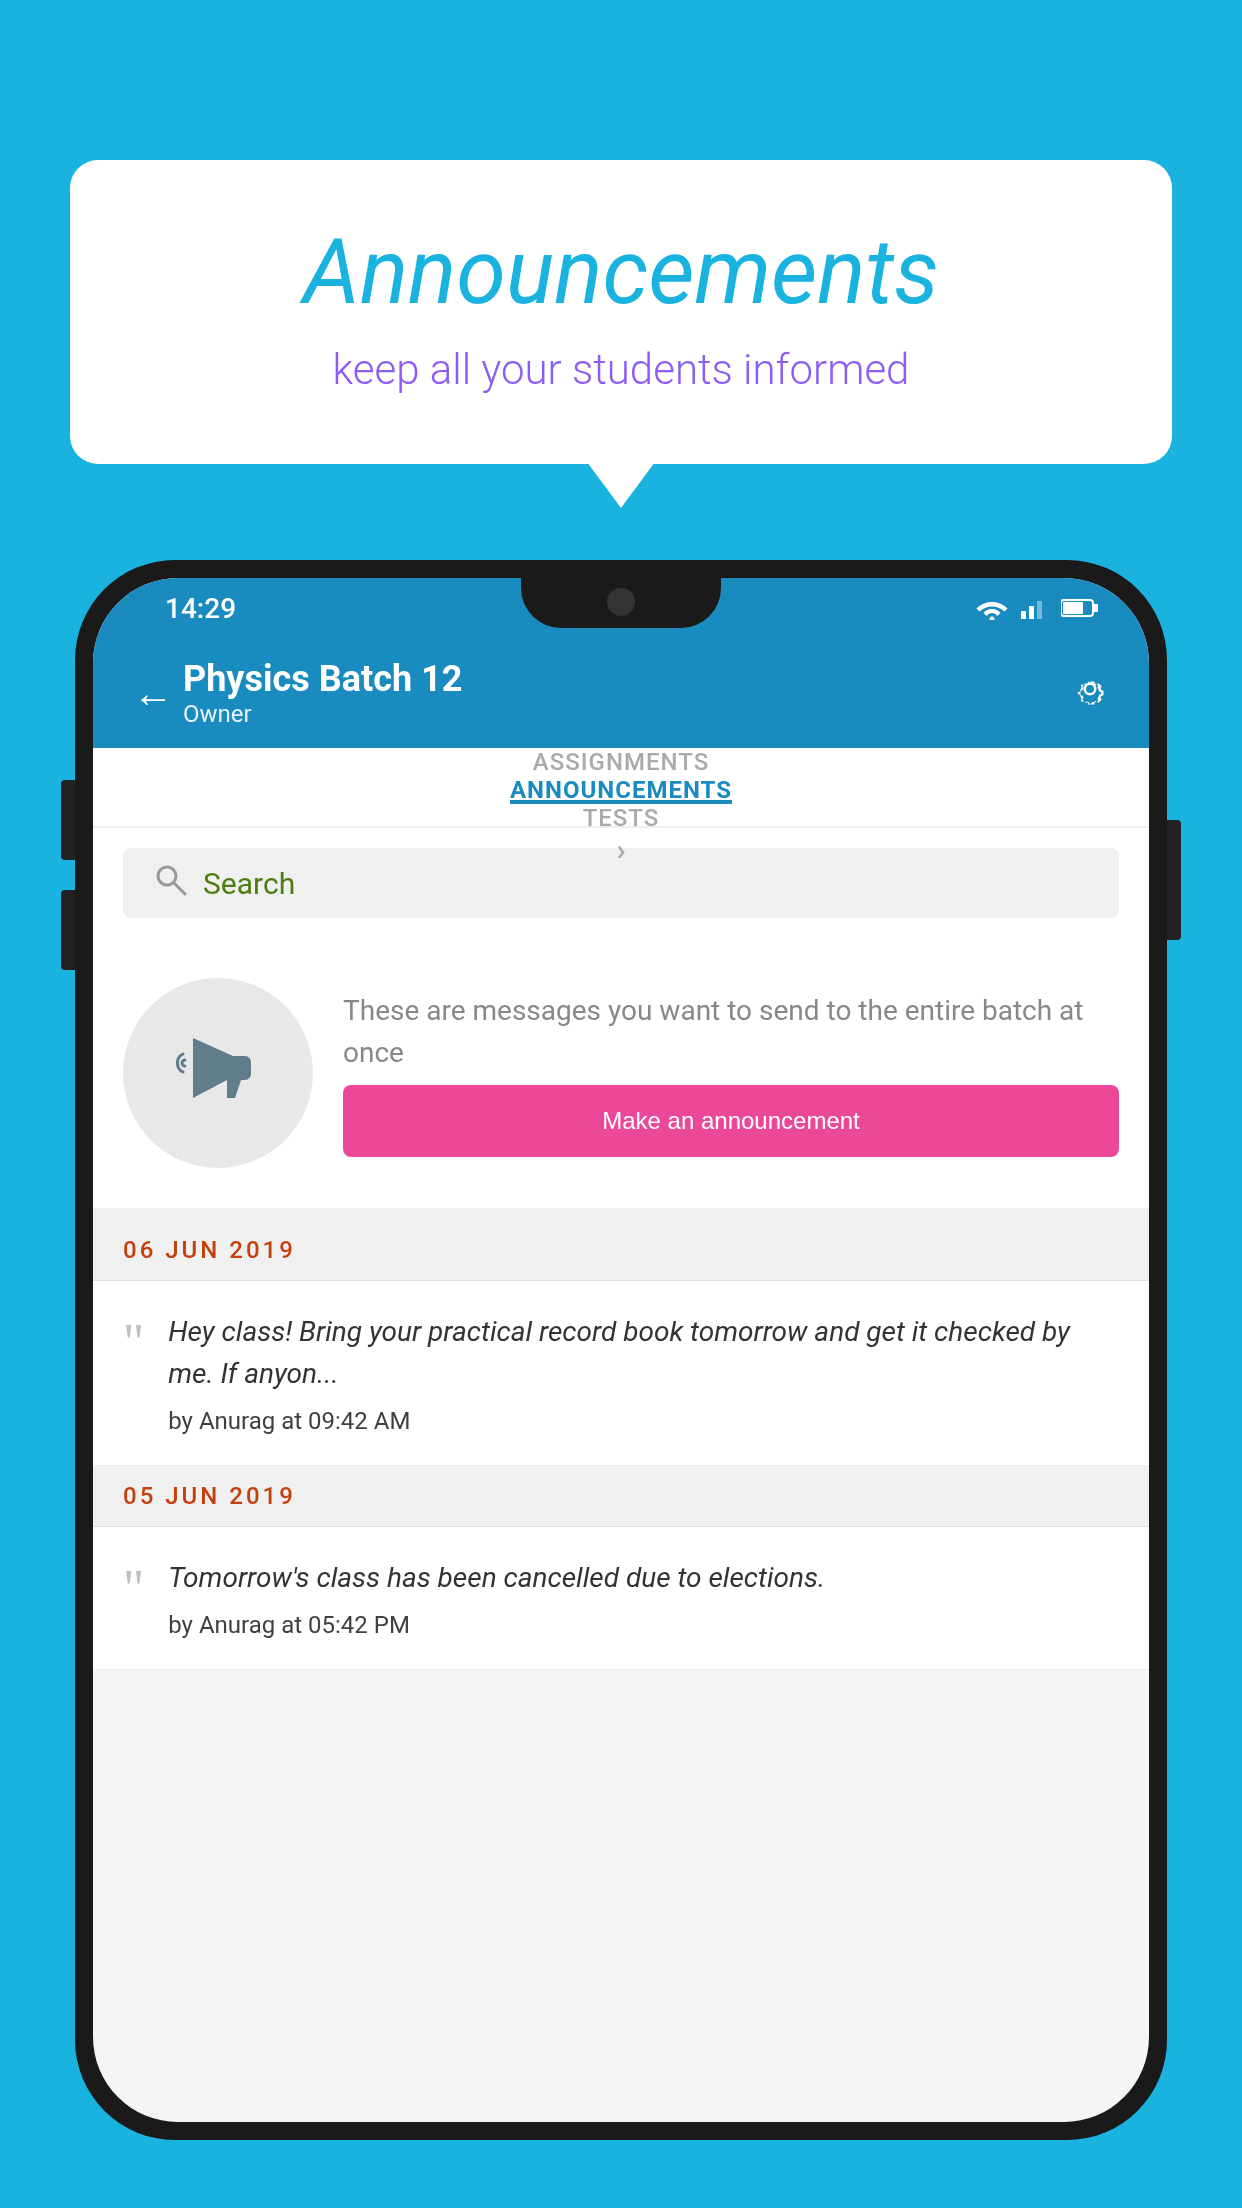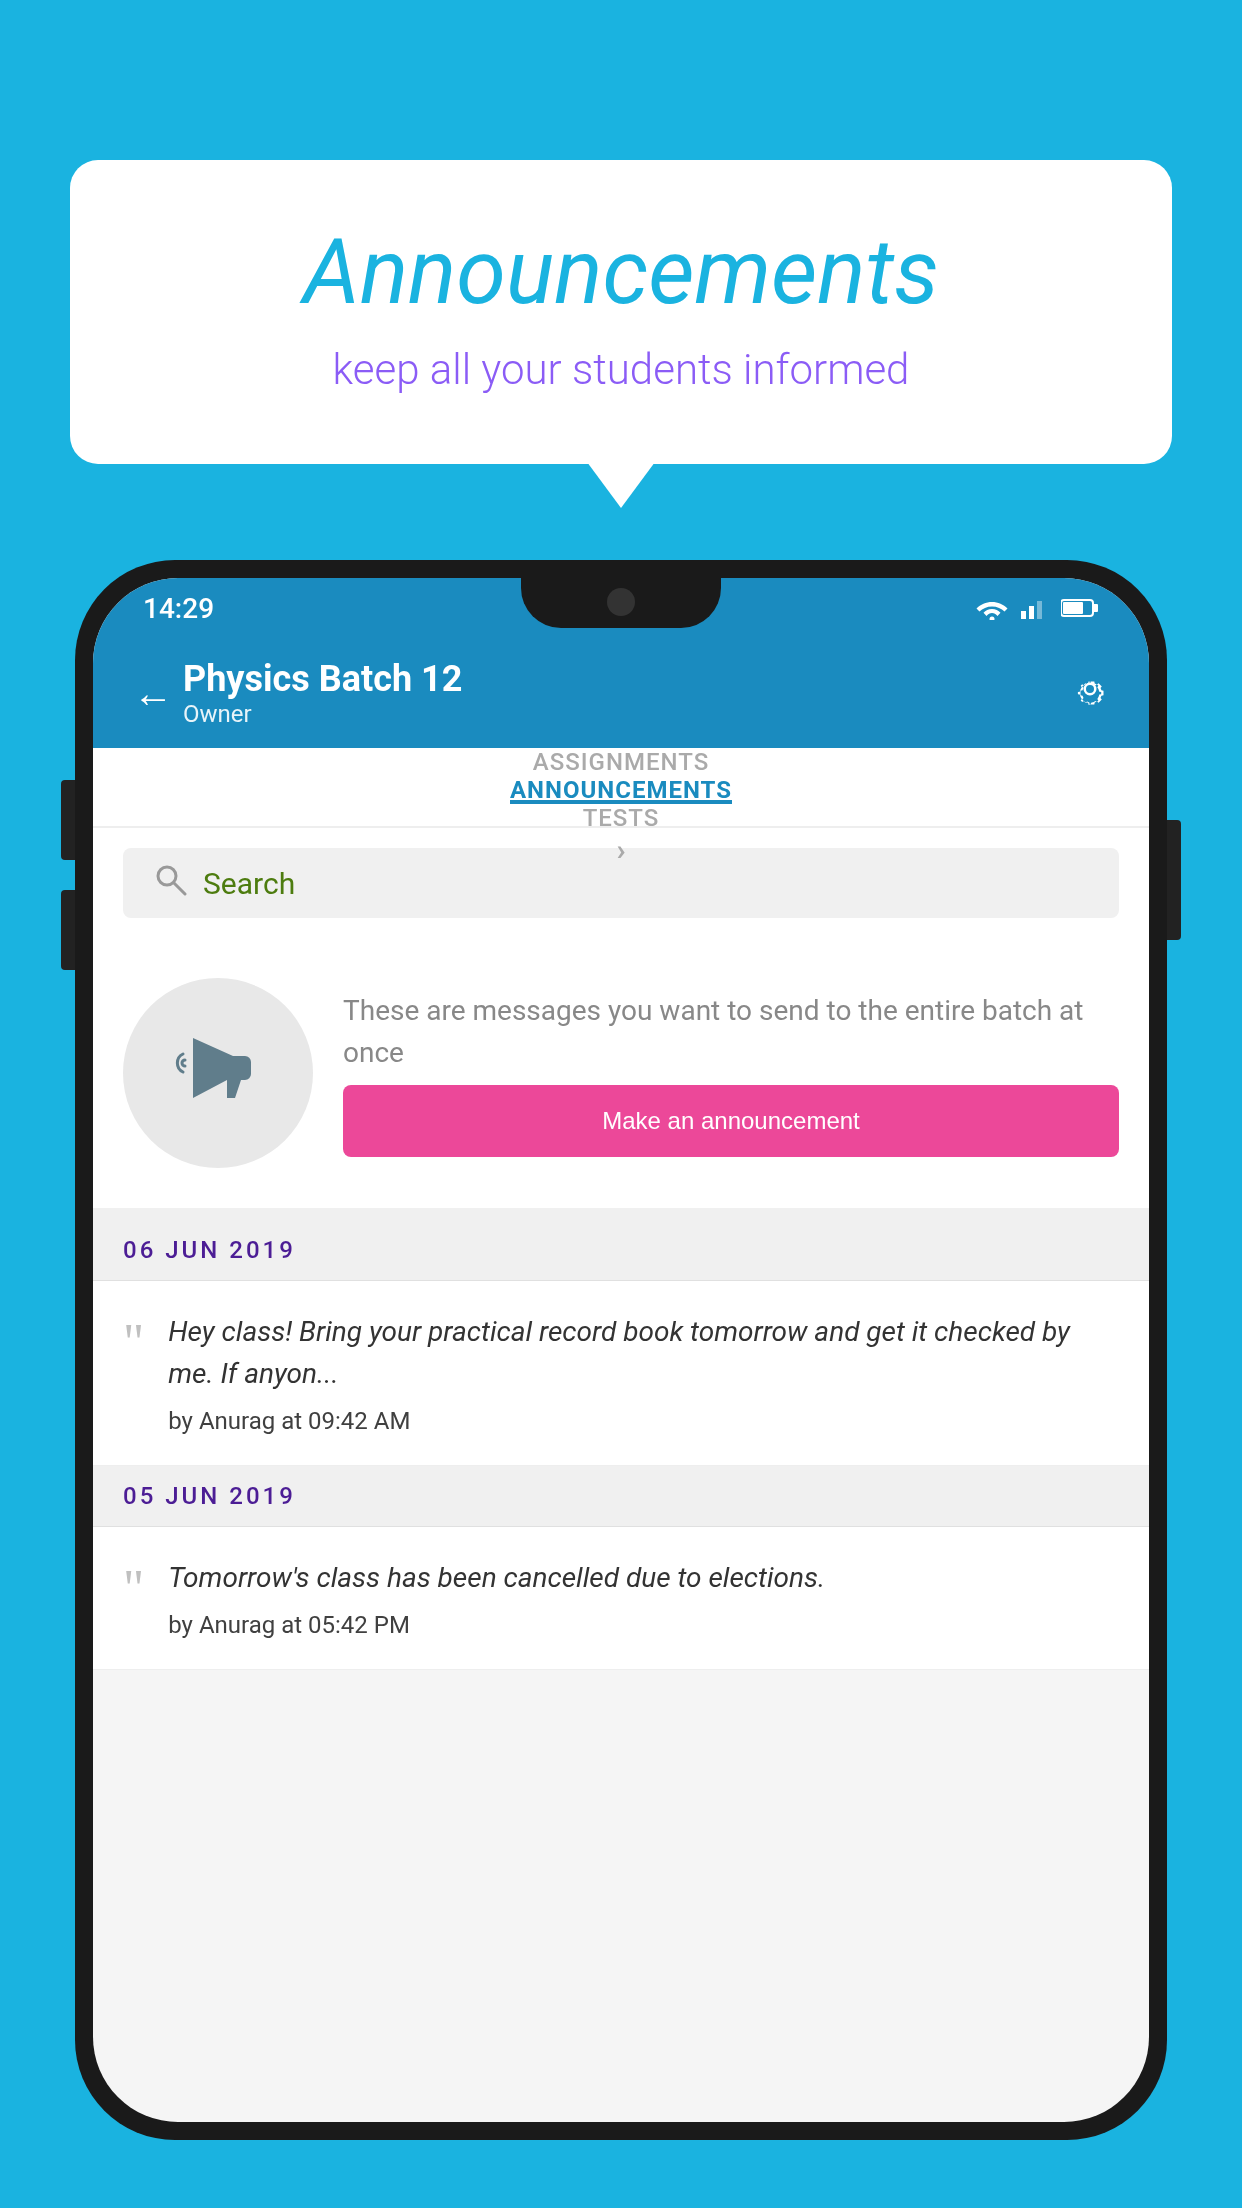--- a/index.html
+++ b/index.html
@@ -119,20 +119,21 @@
       align-items: center;
       justify-content: space-between;
       padding: 0 50px;
       position: relative;
     }
 
     .status-time {
       color: white;
       font-size: 28px;
       font-weight: 500;
+      margin-left: 22px;
     }
 
     .status-icons {
       display: flex;
       align-items: center;
       gap: 12px;
     }
 
     
     .app-header {
@@ -299,21 +300,21 @@
       cursor: pointer;
       text-align: center;
       width: 100%;
     }
 
     
     .date-separator {
       background: #f0f0f0;
       padding: 16px 30px;
       font-size: 24px;
-      color: #4c1d95;
+      color: #c2410c;
       letter-spacing: 3px;
       font-weight: 500;
       border-bottom: 1px solid #e0e0e0;
     }
 
     
     .announcement-item {
       background: white;
       padding: 30px 30px;
       display: flex;

